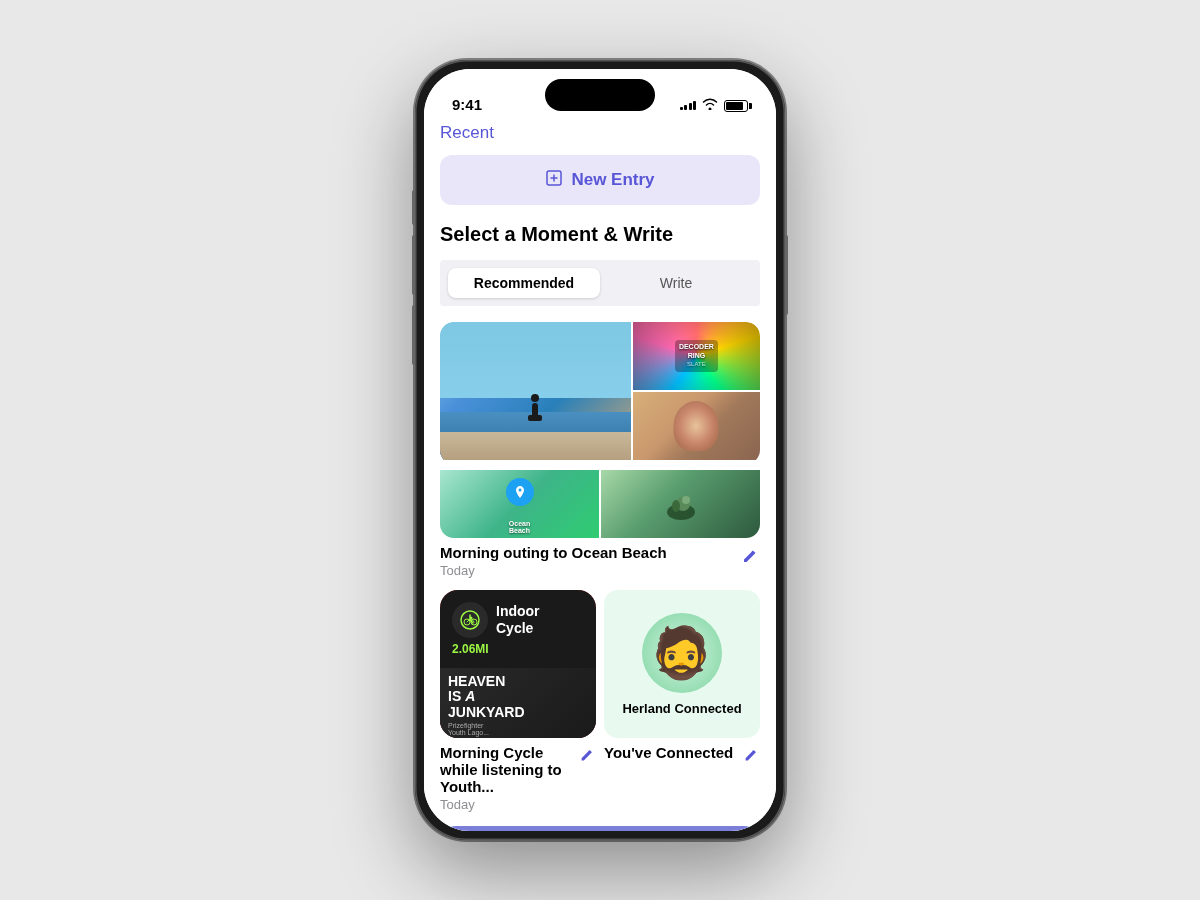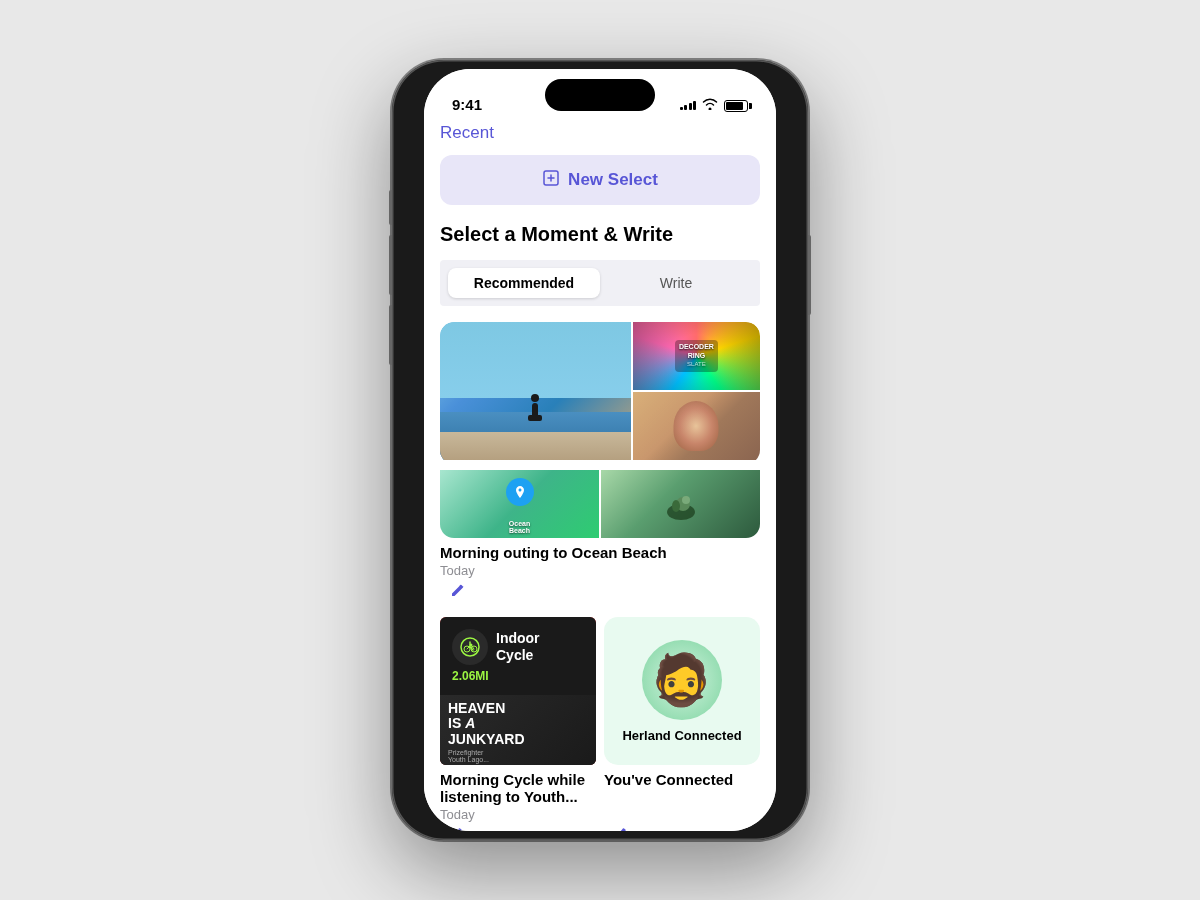--- a/index.html
+++ b/index.html
@@ -7,21 +7,21 @@
       background: #e8e8e8;
       display: flex;
       justify-content: center;
       align-items: center;
       width: 1200px;
       height: 900px;
       font-family: -apple-system, BlinkMacSystemFont, 'SF Pro Display', 'Helvetica Neue', sans-serif;
     }
 
     .phone-outer {
-      width: 416px;
+      width: 370px;
       height: 780px;
       background: #1a1a1a;
       border-radius: 52px;
       position: relative;
       box-shadow: 0 30px 80px rgba(0,0,0,0.4), inset 0 0 0 1.5px #555, 0 0 0 2px #888;
       display: flex;
       flex-direction: column;
       align-items: center;
     }
 
@@ -380,21 +380,20 @@
       border-radius: 50% 50% 40% 40%;
       background: radial-gradient(ellipse, #e8c49a 0%, #c8856a 50%, #9a6040 100%);
     }
 
     .moment-info {
       display: flex;
       justify-content: space-between;
       align-items: flex-start;
       margin-top: 6px;
       margin-bottom: 12px;
-      flex-direction: column;
     }
 
     .moment-title {
       font-size: 15px;
       font-weight: 600;
       color: #000;
     }
 
     .moment-date {
       font-size: 13px;
@@ -412,21 +411,21 @@
 
     
     .moment-row-2 {
       display: grid;
       grid-template-columns: 1fr 1fr;
       gap: 8px;
       margin-bottom: 6px;
     }
 
     .moment-card-left {
-      border-radius: 6px;
+      border-radius: 18px;
       overflow: hidden;
       background: #ef4444;
       cursor: pointer;
     }
 
     .workout-header {
       background: #1a1a1a;
       padding: 12px;
       display: flex;
       flex-direction: column;
@@ -538,21 +537,20 @@
       display: grid;
       grid-template-columns: 1fr 1fr;
       gap: 8px;
       margin-bottom: 14px;
     }
 
     .moment-info-left, .moment-info-right {
       display: flex;
       justify-content: space-between;
       align-items: flex-start;
-      flex-direction: column;
     }
 
     
     .reflection-card {
       background: #7b7fda;
       border-radius: 16px;
       padding: 14px 16px;
       cursor: pointer;
       position: relative;
     }
@@ -629,21 +627,21 @@
 
       <button class="cancel-btn">Recent</button>
 
       <button class="new-entry-btn">
         <span class="new-entry-icon">
           <svg width="18" height="18" viewBox="0 0 18 18" fill="none">
             <rect x="2" y="2" width="14" height="14" rx="2" stroke="#5856d6" stroke-width="1.5"></rect>
             <path d="M6 9h6M9 6v6" stroke="#5856d6" stroke-width="1.5" stroke-linecap="round"></path>
           </svg>
         </span>
-        <span class="new-entry-btn-text">New Select</span>
+        <span class="new-entry-btn-text">New Entry</span>
       </button>
 
       <div class="section-title">Select a Moment &amp; Write</div>
 
       <div class="tabs-container">
         <button class="tab active">
           <span>Recommended</span>
         </button>
         <button class="tab inactive">
           <span>Write</span>

